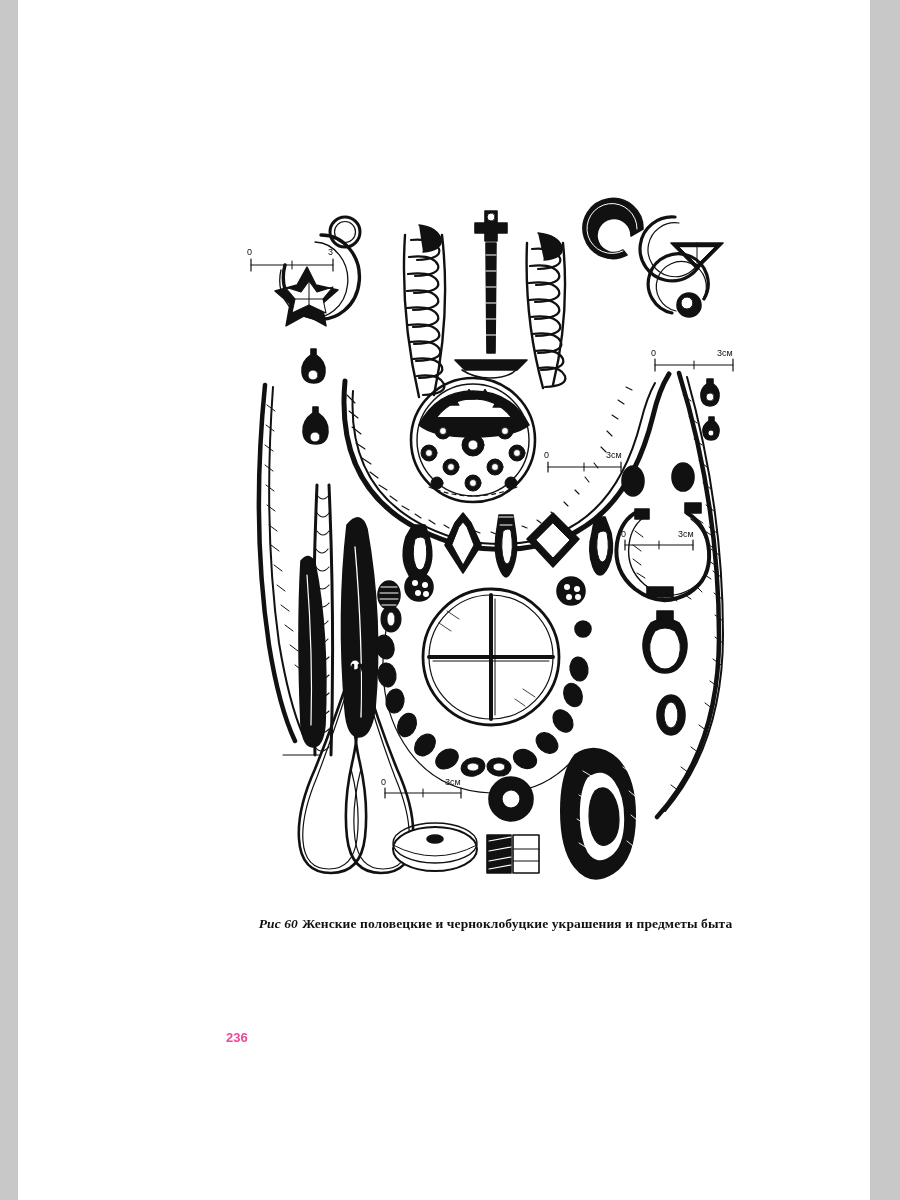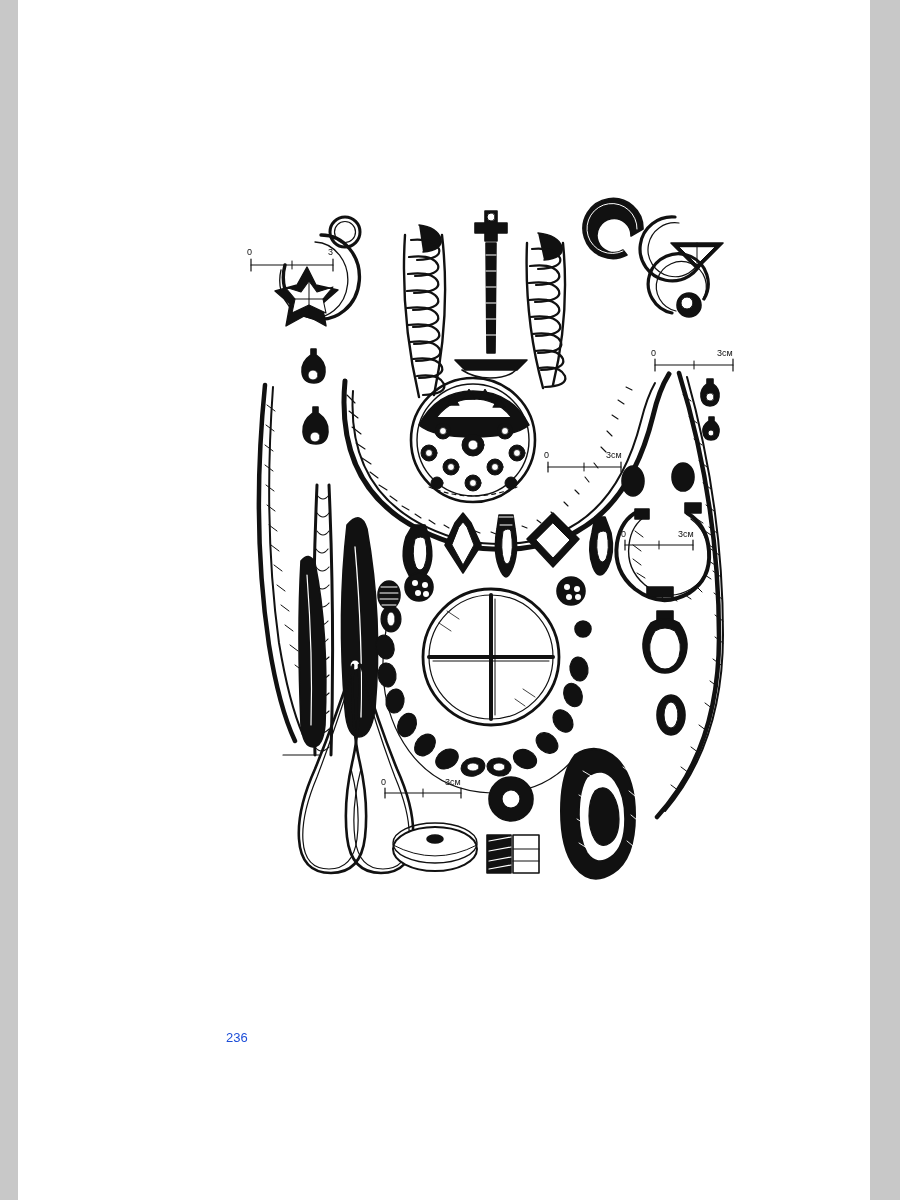--- a/index.html
+++ b/index.html
@@ -54,22 +54,23 @@
   }
   .caption .captext {
     font-weight: bold;
   }
   
   .folio {
     position: absolute;
     left: 208px;
     top: 1030px;
     font-size: 13px;
-    color: #1d4ed8;
+    color: #ec4899;
     font-family: "Liberation Sans", sans-serif;
+    font-weight: bold;
   }
   
   .scale-label {
     font-family: "Liberation Sans", sans-serif;
   }
 </style>
 </head>
 <body>
 
 <div class="page">
@@ -449,17 +450,20 @@
             <line x1="238" y1="593" x2="238" y2="603" stroke-width="1.2"></line>
             <line x1="200" y1="594" x2="200" y2="602" stroke-width="1"></line>
             <text x="158" y="590" font-size="9" fill="#111111" stroke="none">0</text>
             <text x="222" y="590" font-size="9" fill="#111111" stroke="none">3см</text>
           </g>
 
         </g>
       </svg>
     </div>
 
+    <div class="caption">
+      <span class="figno">Рис 60</span><span class="captext">Женские половецкие и черноклобуцкие украшения и предметы быта</span>
+    </div>
 
     <div class="folio">236</div>
 
   </div>
 </div>
 
 </body></html>

